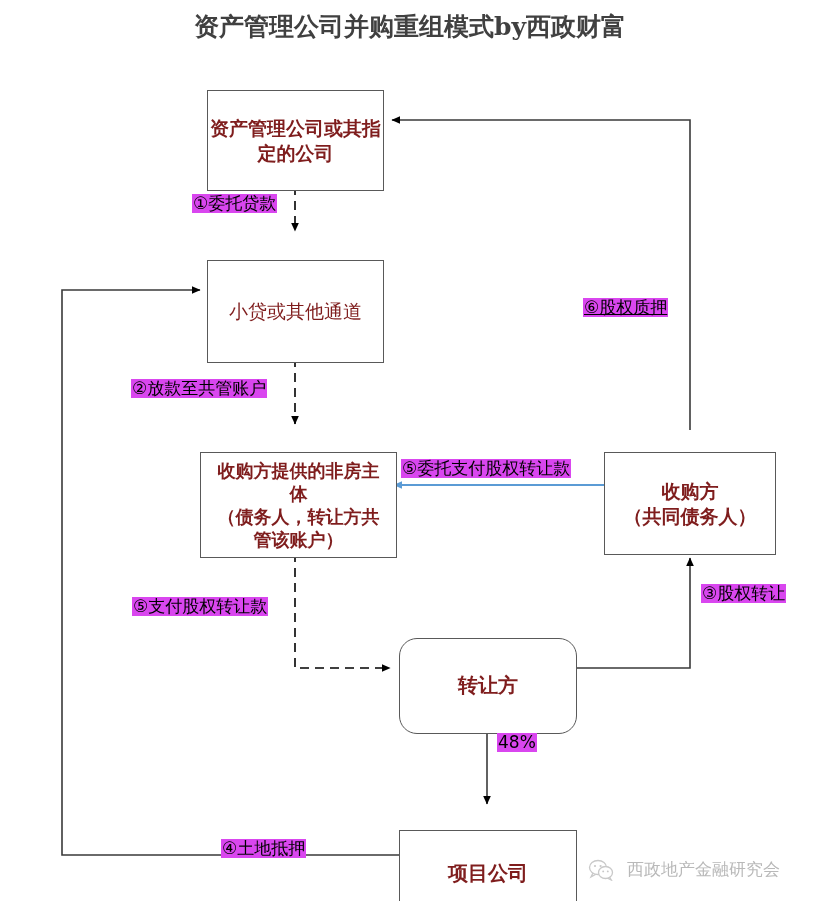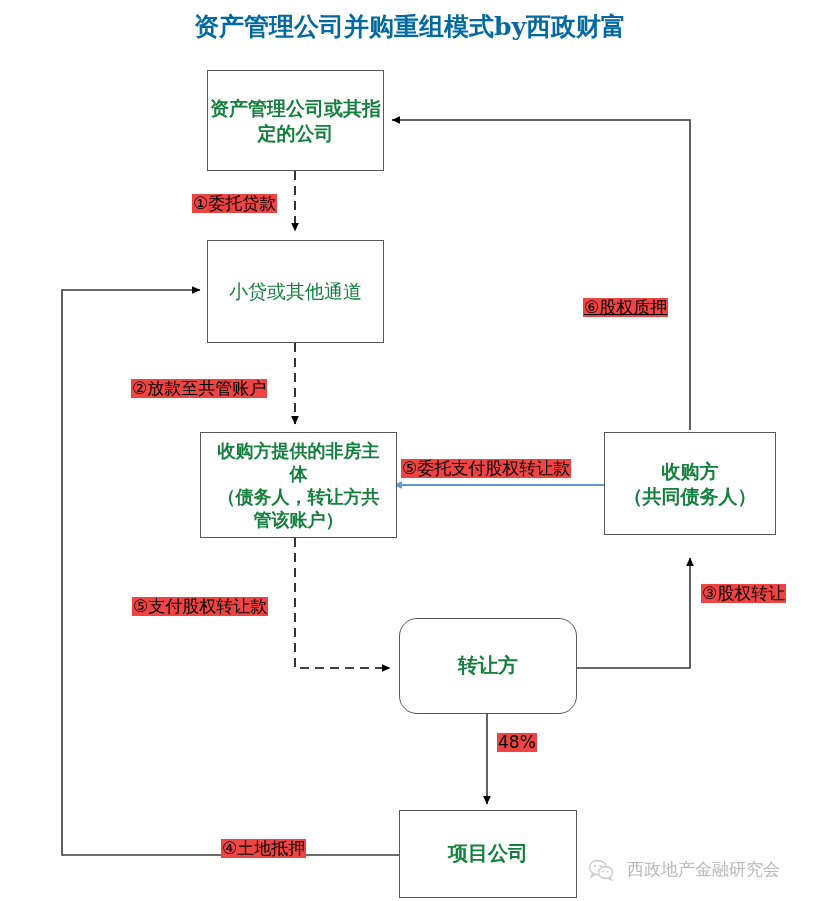--- a/index.html
+++ b/index.html
@@ -19,56 +19,57 @@
     overflow: hidden;
   }
   .title {
     position: absolute;
     left: 0;
     top: 10px;
     width: 820px;
     text-align: center;
     font-size: 25px;
     font-weight: bold;
-    color: #0369a1;
+    color: #404040;
     font-family: "DejaVu Serif", "Liberation Serif", serif;
     letter-spacing: 0px;
   }
   .node {
     position: absolute;
     box-sizing: border-box;
     border: 1px solid #595959;
     background: #ffffff;
     display: flex;
     align-items: center;
     justify-content: center;
     text-align: center;
-    color: #15803d;
+    color: #7f1d1d;
     z-index: 5;
+    margin-top: 20px;
   }
   .node .nlabel {
     display: block;
     width: 100%;
     padding: 0 2px;
     white-space: pre-line;
     line-height: 1.28;
   }
   .node.serif .nlabel {
     font-family: "DejaVu Serif", "Liberation Serif", serif;
   }
   .node.bold .nlabel {
     font-weight: bold;
   }
   .edge-label {
     position: absolute;
     color: #000000;
     font-size: 17px;
     font-family: "DejaVu Sans", "Liberation Sans", sans-serif;
     white-space: nowrap;
-    background: #ef4444;
+    background: #d946ef;
     z-index: 6;
     line-height: 1.1;
     padding: 0 1px;
   }
   .edge-label.small {
     font-size: 16px;
   }
   svg.wires {
     position: absolute;
     left: 0;

